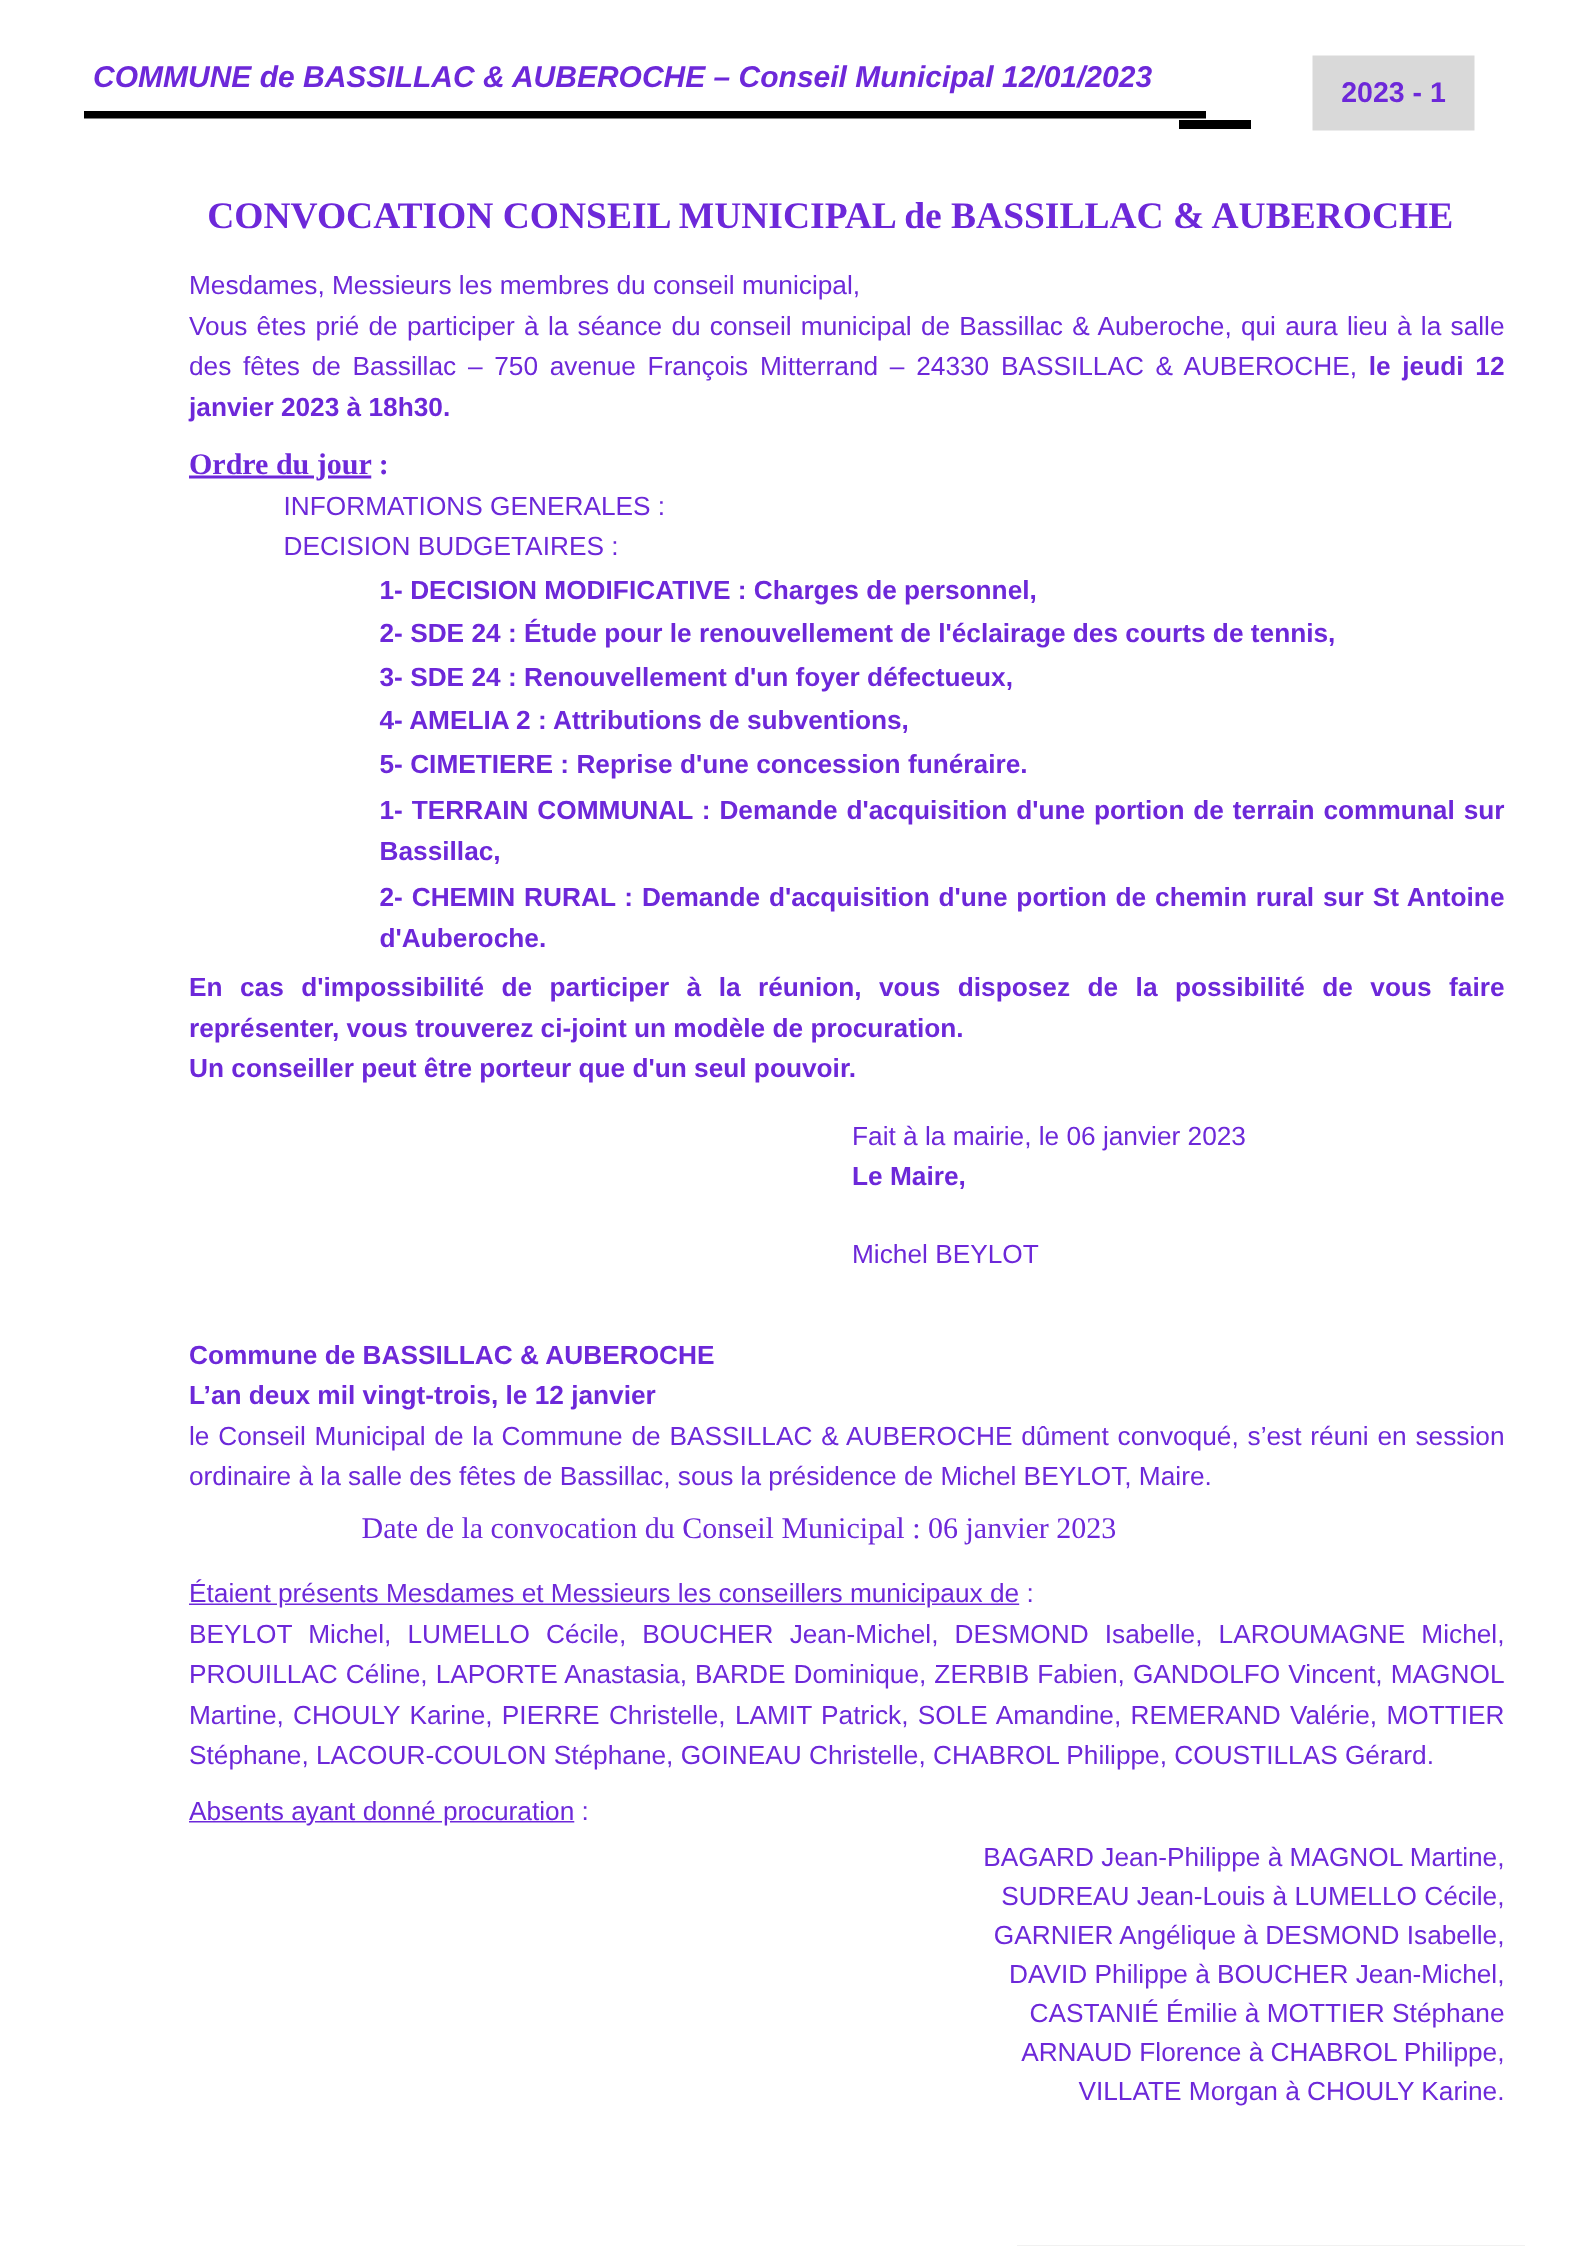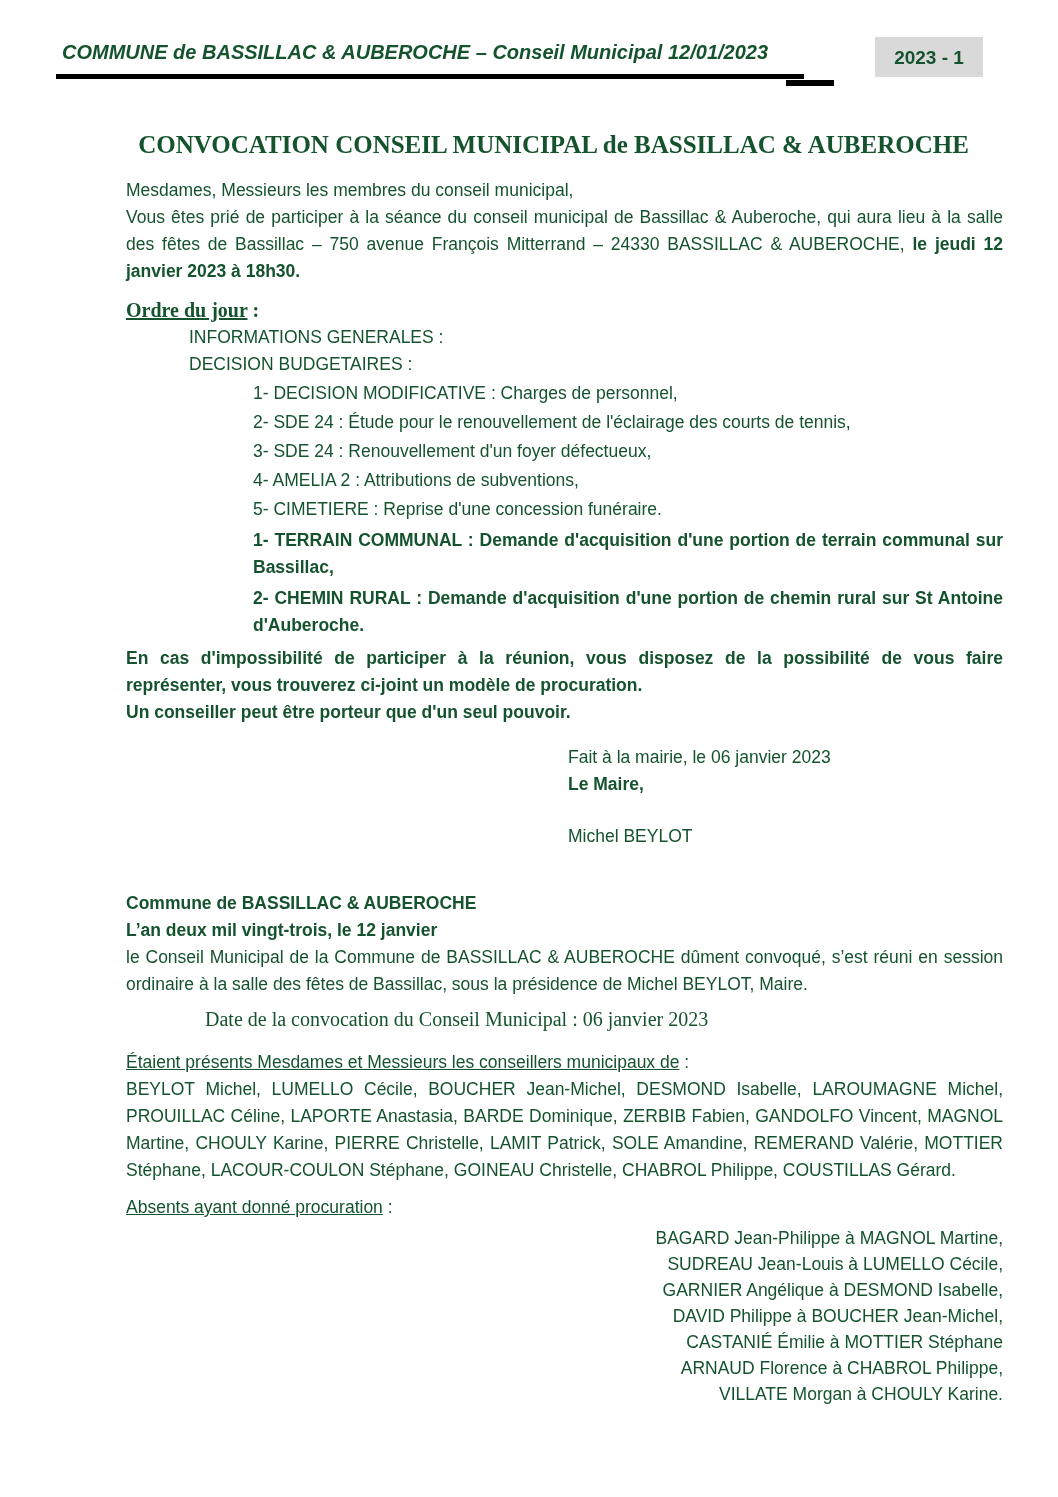--- a/index.html
+++ b/index.html
@@ -1,34 +1,34 @@
 <!DOCTYPE html>
 <html><head>
 <meta charset="utf-8">
 <style>
   html,body { margin:0; padding:0; background:#e8e8e8; }
   .page {
     position:relative;
     width:1058px; height:1497px;
     margin:0 auto;
     background:#ffffff;
-    color:#14532d;
+    color:#6d28d9;
     font-family:"Liberation Sans", sans-serif;
     font-size:17.5px;
     line-height:27px;
     overflow:hidden;
   }
   .header-title {
     position:absolute; top:40px; left:62px;
     font-weight:bold; font-style:italic;
     font-size:20px; line-height:24px; white-space:nowrap;
   }
   .badge {
     position:absolute; top:37px; right:75px;
-    width:108px; height:40px;
+    width:108px; height:50px;
     background:#d9d9d9;
     display:flex; align-items:center; justify-content:center;
     font-weight:bold; font-size:19px;
   }
   .rule { position:absolute; top:74px; left:56px; width:748px; height:5px; background:#000; }
   .rule-dash { position:absolute; top:80px; left:786px; width:48px; height:6px; background:#000; }
 
   .content { position:absolute; top:116px; left:126px; width:877px; }
 
   .doc-title {
@@ -43,36 +43,36 @@
 
   .agenda-heading {
     margin-top:12px;
     font-family:"Liberation Serif", serif;
     font-weight:bold; font-size:20px;
   }
   .u { text-decoration:underline; }
 
   .lvl1 { margin-left:63px; }
   .lvl2 { margin-left:127px; }
-  .budget-item { margin-top:2px; font-weight:normal; }
+  .budget-item { margin-top:2px; font-weight:bold; }
   .admin-label { margin-top:12px; }
   .admin-item { margin-top:4px; font-weight:bold; text-align:justify; }
 
   .note { margin-top:6px; font-weight:bold; }
   .note-l1 { text-align:justify; }
 
   .signature { margin-top:18px; margin-left:442px; }
   .sig-role { font-weight:bold; }
   .sig-name { margin-top:25px; }
 
   .session { margin-top:40px; }
   .session-commune, .session-date { font-weight:bold; }
   .session-body { text-align:justify; }
   .convocation {
-    margin-top:8px; margin-left:79px;
+    margin-top:8px; margin-left:115px;
     font-family:"Liberation Serif", serif; font-size:20px;
   }
 
   .presents-heading { margin-top:16px; }
   .presents-names { text-align:justify; }
 
   .proxies-heading { margin-top:10px; }
   .proxy-list { margin-top:4px; margin-left:168px; line-height:26px;text-align:right; }
 </style>
 </head>

